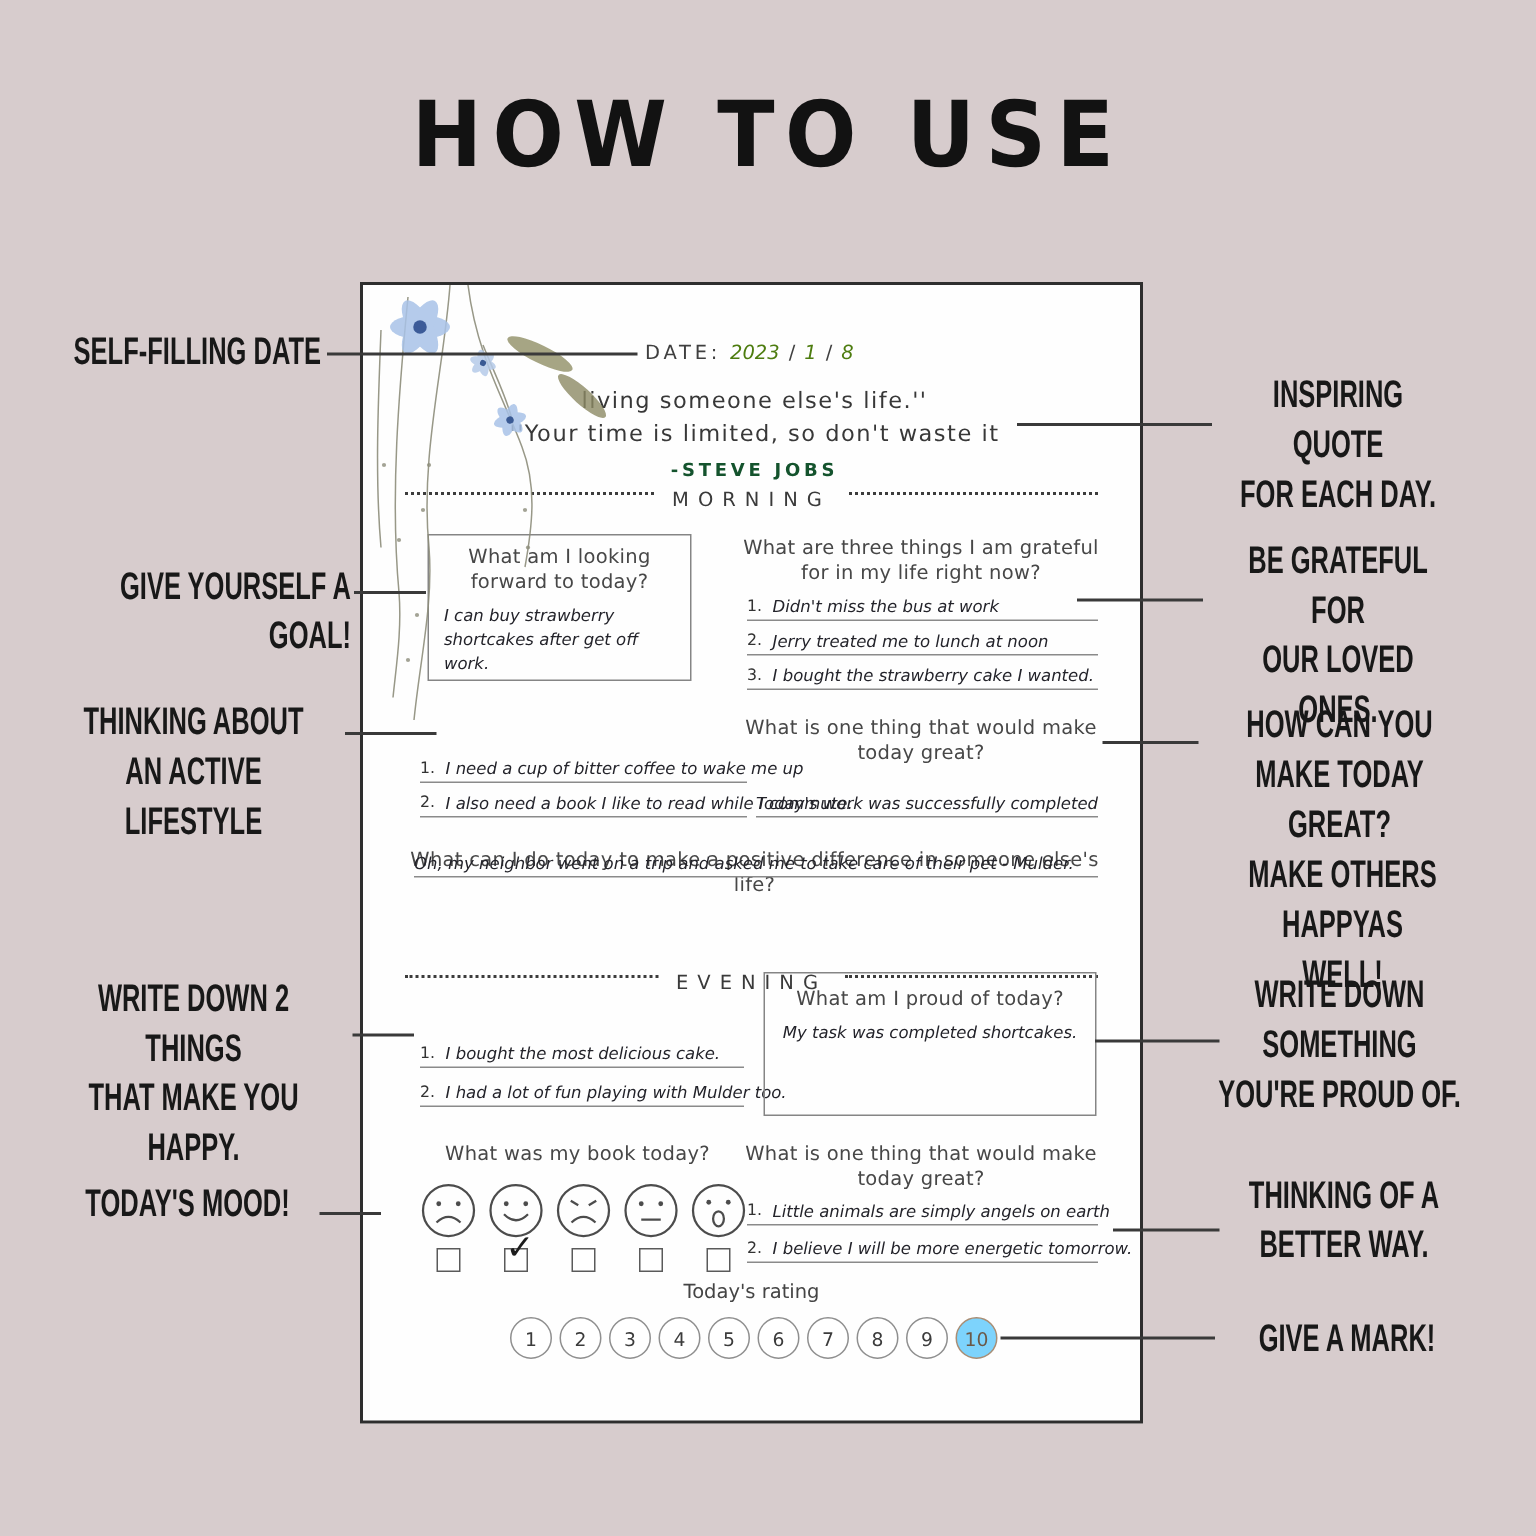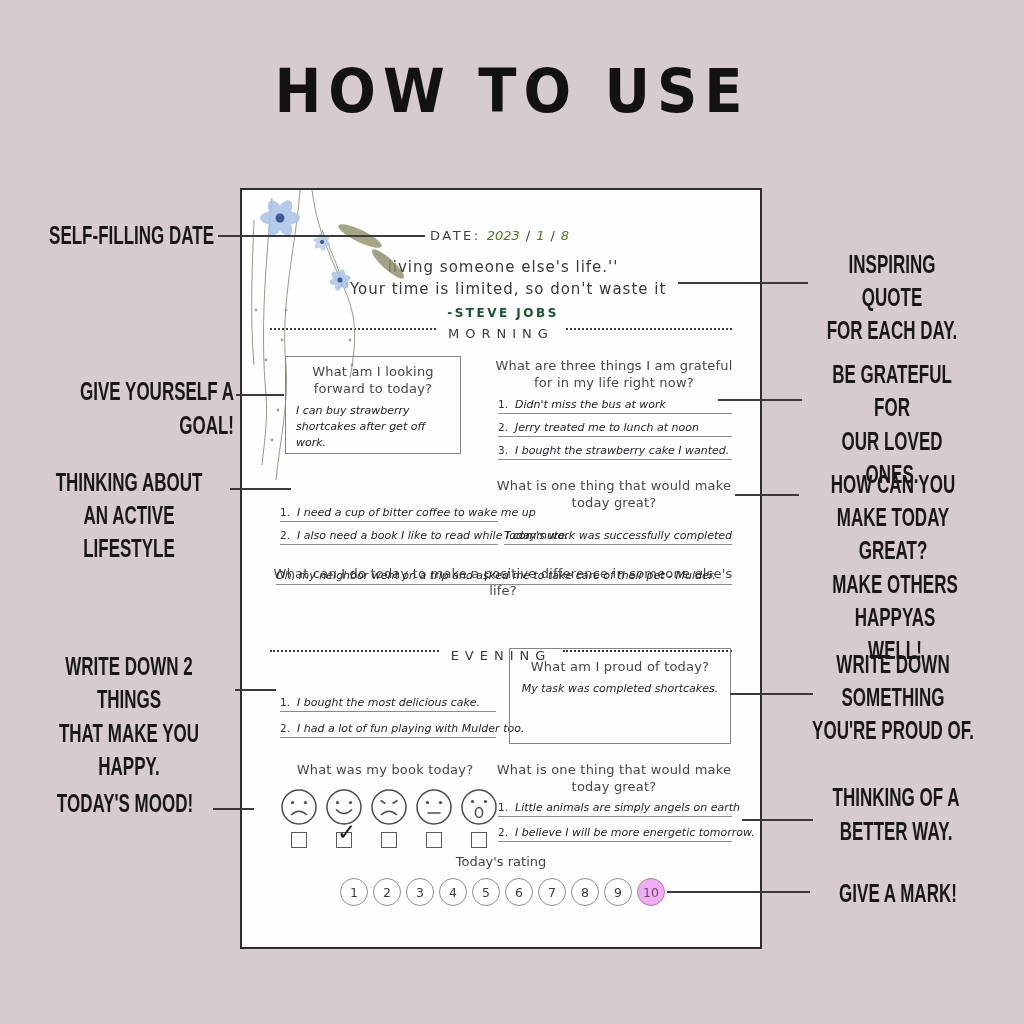--- a/index.html
+++ b/index.html
@@ -51,21 +51,21 @@
   .mood-cell{width:38px;display:flex;justify-content:center;}
   .check-row{position:absolute;left:38px;top:642px;display:flex;gap:7px;}
   .check{width:14px;height:14px;border:1.5px solid #5a5a5a;position:relative;background:#fff;}
   .check .tick{position:absolute;left:0px;top:-14px;font-size:23px;color:#1c1c1c;font-style:normal;}
   .rating-label{position:absolute;left:0;top:664px;width:100%;text-align:center;font-size:13px;color:#444;}
   .rating-row{position:absolute;left:98px;top:688px;display:flex;gap:5px;}
   .rating-circle{
     width:28px;height:28px;border-radius:50%;border:1.3px solid #8f8f8f;background:#fff;
     display:flex;align-items:center;justify-content:center;font-size:12.5px;color:#3c3c3c;box-sizing:border-box;
   }
-  .rating-circle.selected{background:#f0abfc;border-color:#a98e75;color:#6b5847;}
+  .rating-circle.selected{background:#7dd3fc;border-color:#a98e75;color:#6b5847;}
   .face svg{display:block;}
 </style>
 </head>
 <body>
 
 <div class="canvas">
 
   <div class="title">HOW TO USE</div>
 
   <div class="ann ra" style="left:18px;top:222px;width:196px;">

